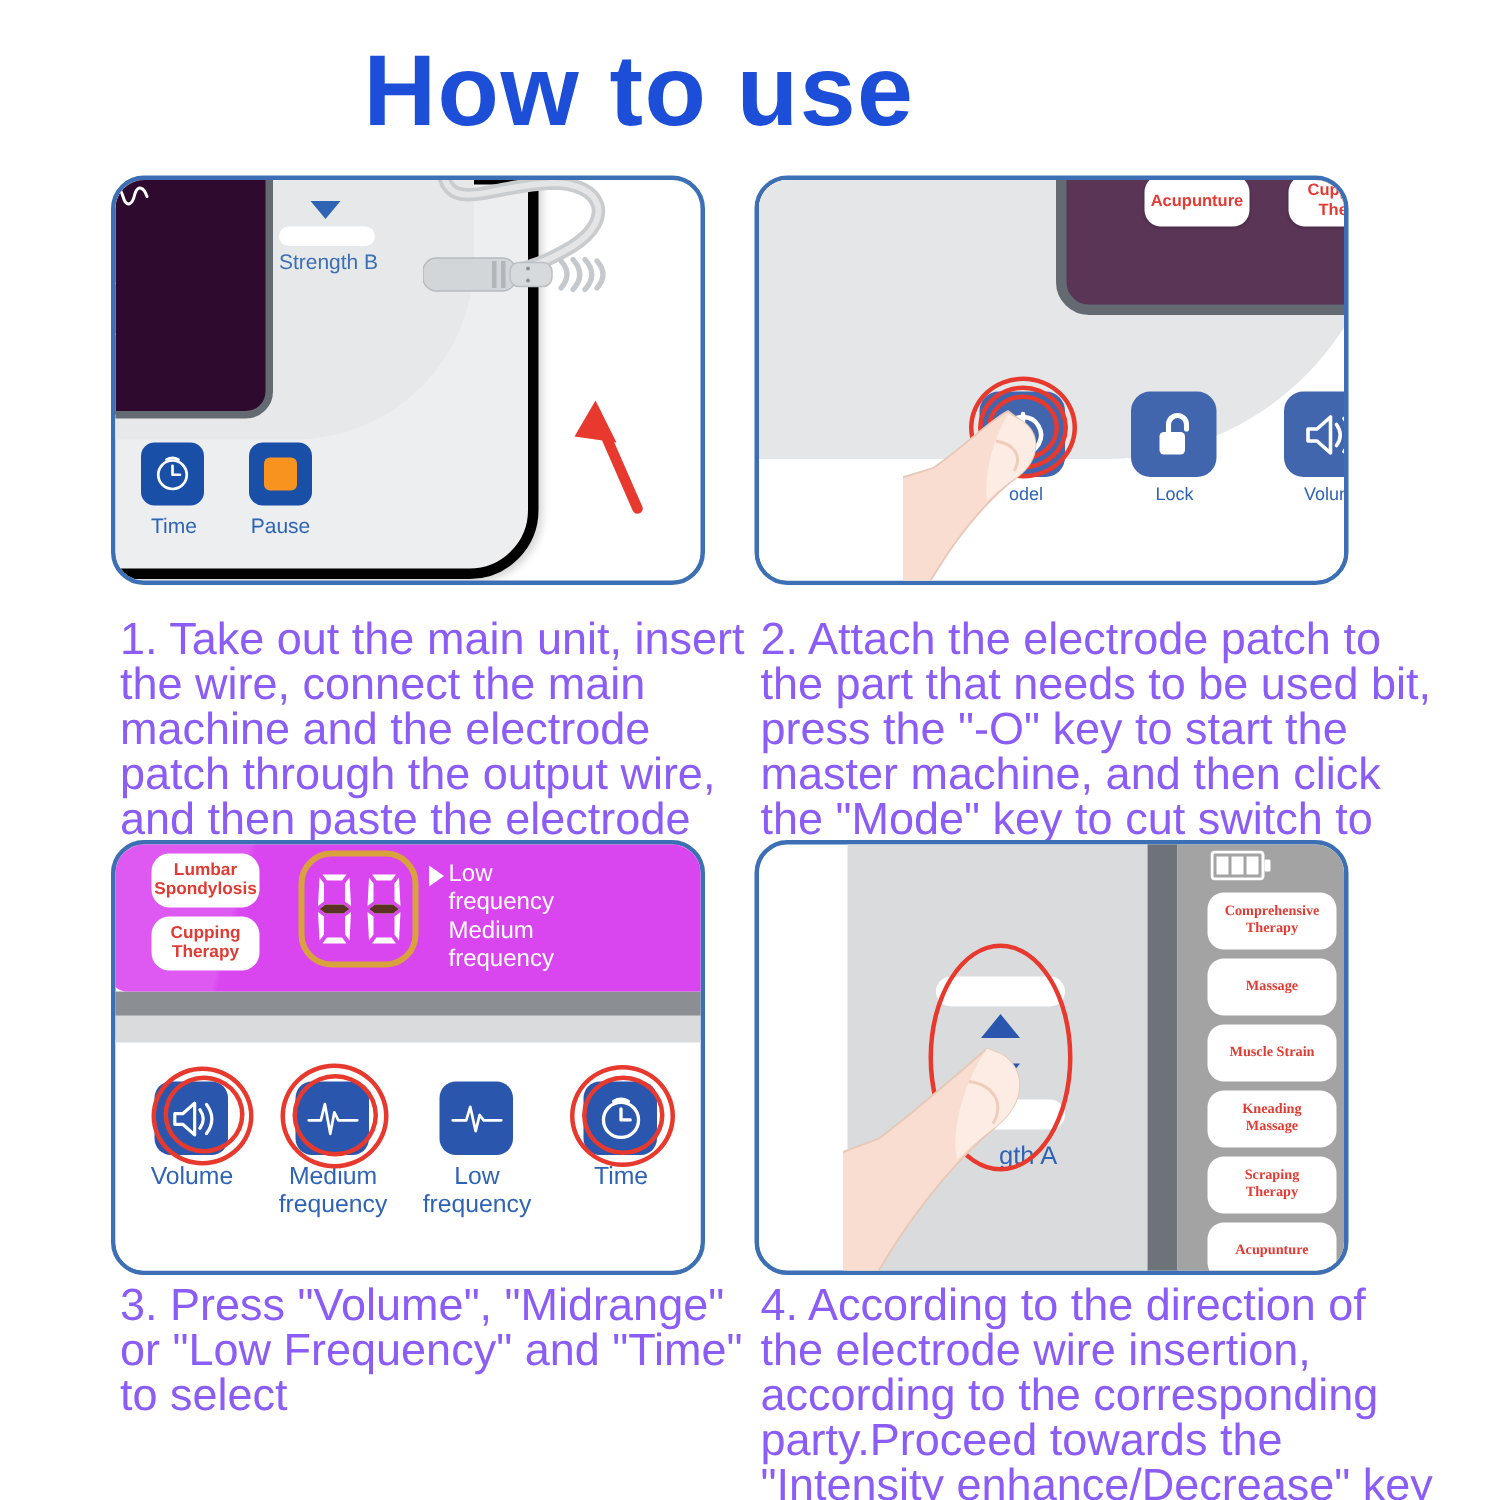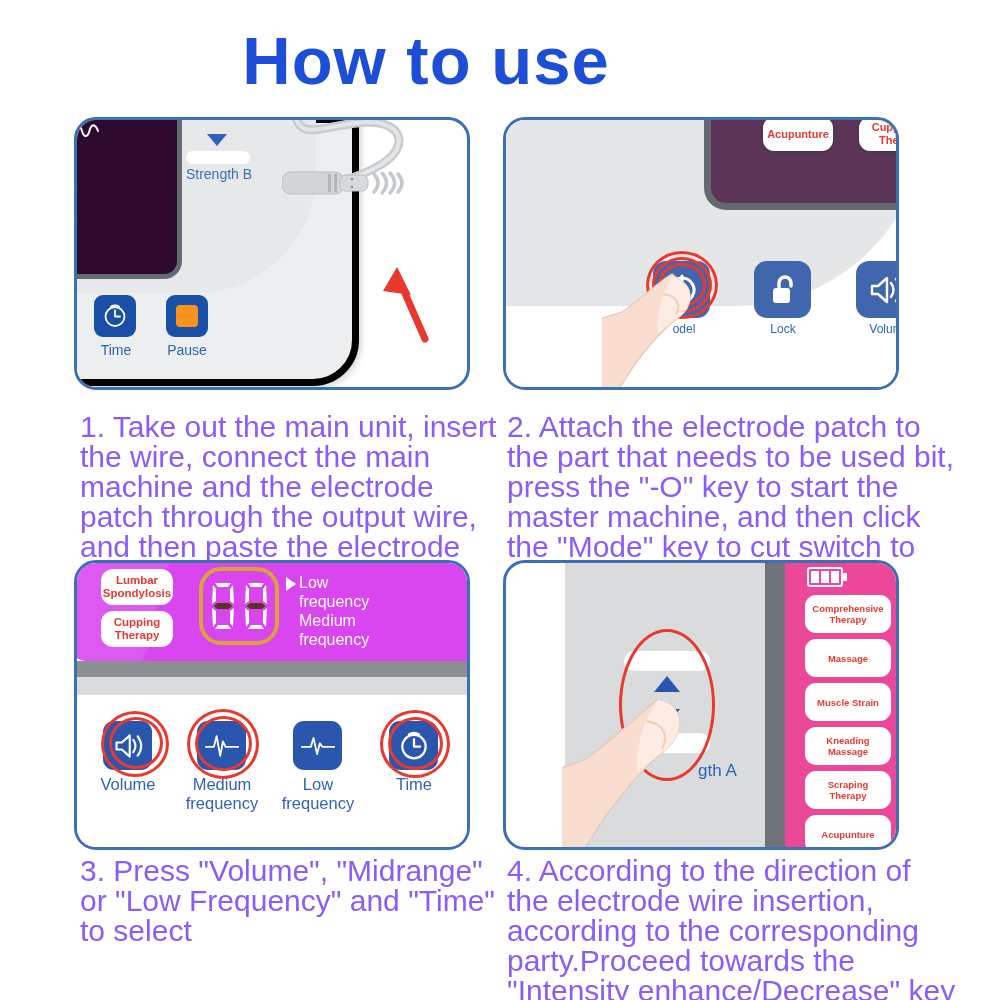--- a/index.html
+++ b/index.html
@@ -197,24 +197,24 @@
   }
   .p3-blbl {
     position: absolute; color: #2f64b5; font-size: 16.5px;
     line-height: 19px; text-align: center; width: 110px;
     white-space: pre-line;
   }
 
   
   .p4-gray { position: absolute; left: 59px; top: -4px; width: 200px; height: 298px; background: #d9dbdd; }
   .p4-divider { position: absolute; left: 259px; top: -4px; width: 20px; height: 298px; background: #6e7379; }
-  .p4-purple { position: absolute; left: 279px; top: -4px; width: 125px; height: 298px; background: #ec4899; border-radius: 0 16px 16px 0; }
+  .p4-purple { position: absolute; left: 279px; top: -4px; width: 125px; height: 298px; background: #a3a3a3; border-radius: 0 16px 16px 0; font-family: Liberation Serif, serif; }
   .p4-bar { position: absolute; background: #fff; border-radius: 10px; width: 86px; height: 20px; }
   .p4-tri { position: absolute; width: 0; height: 0; }
-  .p4-strength { position: absolute; color: #2f64b5; font-size: 17px; margin-left: 32px; }
+  .p4-strength { position: absolute; color: #2f64b5; font-size: 17px; }
   .p4-key {
     position: absolute; left: 20px; width: 86px;
     background: #fff; border-radius: 11px;
     color: #e23b33; font-size: 9.5px; font-weight: bold;
     display: flex; align-items: center; justify-content: center;
     text-align: center; line-height: 11px; white-space: pre-line;
   }
   .battery {
     position: absolute; left: 22px; top: 8px; width: 42px; height: 20px;
   }

